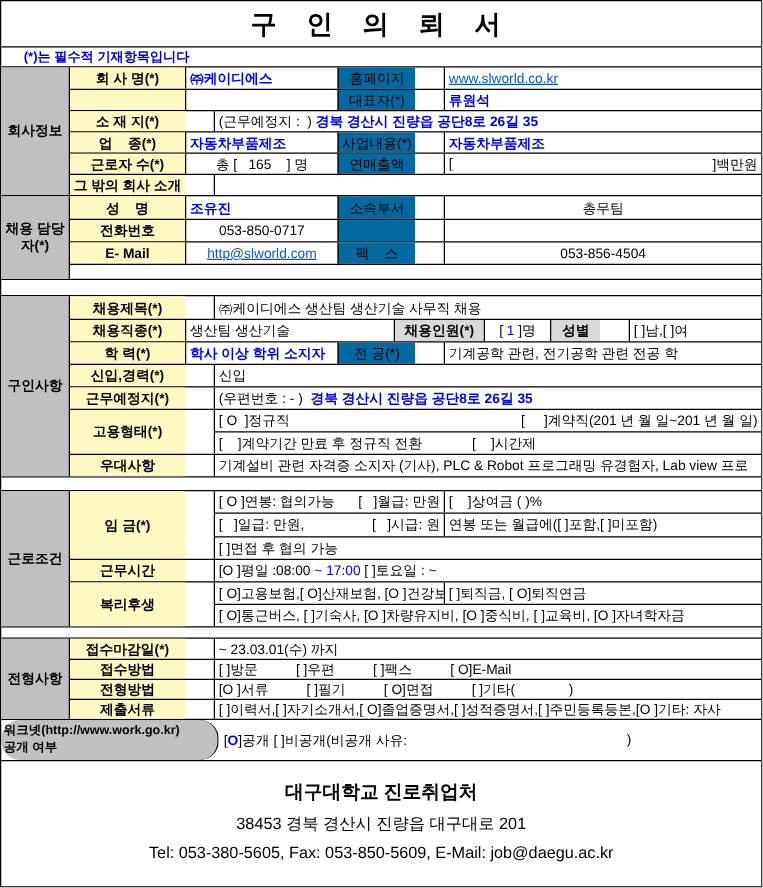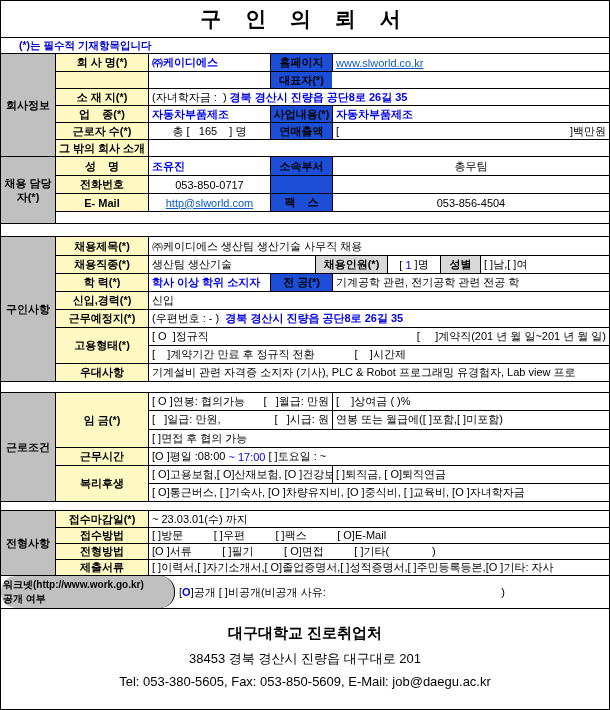--- a/index.html
+++ b/index.html
@@ -20,23 +20,23 @@
   .sec{box-sizing:border-box;width:55px;background:#c0c0c0;border-right:1px solid #000;
     display:flex;align-items:center;justify-content:center;text-align:center;
     font-weight:bold;font-size:11px;line-height:1.3;}
   .rows{flex:1;display:flex;flex-direction:column;min-width:0;}
   .row{box-sizing:border-box;display:flex;border-top:1px solid #000;min-width:0;}
   .row:first-child{border-top:none;}
   .row>div{box-sizing:border-box;border-left:1px solid #000;display:flex;align-items:center;
     overflow:hidden;white-space:pre;min-width:0;}
   .row>div:first-child{border-left:none;}
   .lab{width:92px;background:#fef9c3;font-weight:bold;justify-content:center;text-align:center;}
-  .lab2{width:62px;background:#1d4ed8;font-weight:bold;justify-content:center;text-align:center;}
+  .lab2{width:62px;background:#0369a1;font-weight:normal;justify-content:center;text-align:center;}
   .v1{width:122px;padding:0 3px;}
-  .vr{flex:1;padding:0 3px;}
+  .vr{flex:1;padding:0 3px;margin-left:23px;}
   .center{justify-content:center;text-align:center;}
   .blue{color:#0000e8;font-weight:bold;}
   .blue-n{color:#0000e8;}
   .link{color:#0a58c8;text-decoration:underline;font-weight:normal;}
   .h17{height:17px;} .h18{height:18px;} .h16{height:16px;}
   .spacer{height:12px;} .spacer10{height:10px;} .spacer8{height:8px;}
   
   .jv1{width:167px;padding:0 3px;}
   .jl2{width:72px;background:#d9d9d9;font-weight:bold;justify-content:center;}
   .jv2{width:53px;}
@@ -66,24 +66,25 @@
       <div class="row h17">
         <div class="lab">회 사 명(*)</div>
         <div class="v1 blue">㈜케이디에스</div>
         <div class="lab2">홈페이지</div>
         <div class="vr"><span class="link">www.slworld.co.kr</span></div>
       </div>
       <div class="row h17">
         <div class="lab"></div>
         <div class="v1"></div>
         <div class="lab2">대표자(*)</div>
+        <div class="vr blue">류원석</div>
       </div>
       <div class="row h17">
         <div class="lab">소 재 지(*)</div>
-        <div class="vr"><span>(자녀학자금 :  ) </span><span class="blue">경북 경산시 진량읍 공단8로 26길 35</span></div>
+        <div class="vr"><span>(근무예정지 :  ) </span><span class="blue">경북 경산시 진량읍 공단8로 26길 35</span></div>
       </div>
       <div class="row h17">
         <div class="lab">업    종(*)</div>
         <div class="v1 blue">자동차부품제조</div>
         <div class="lab2">사업내용(*)</div>
         <div class="vr blue">자동차부품제조</div>
       </div>
       <div class="row h17">
         <div class="lab">근로자 수(*)</div>
         <div class="v1 center">총 [   165    ] 명</div>

